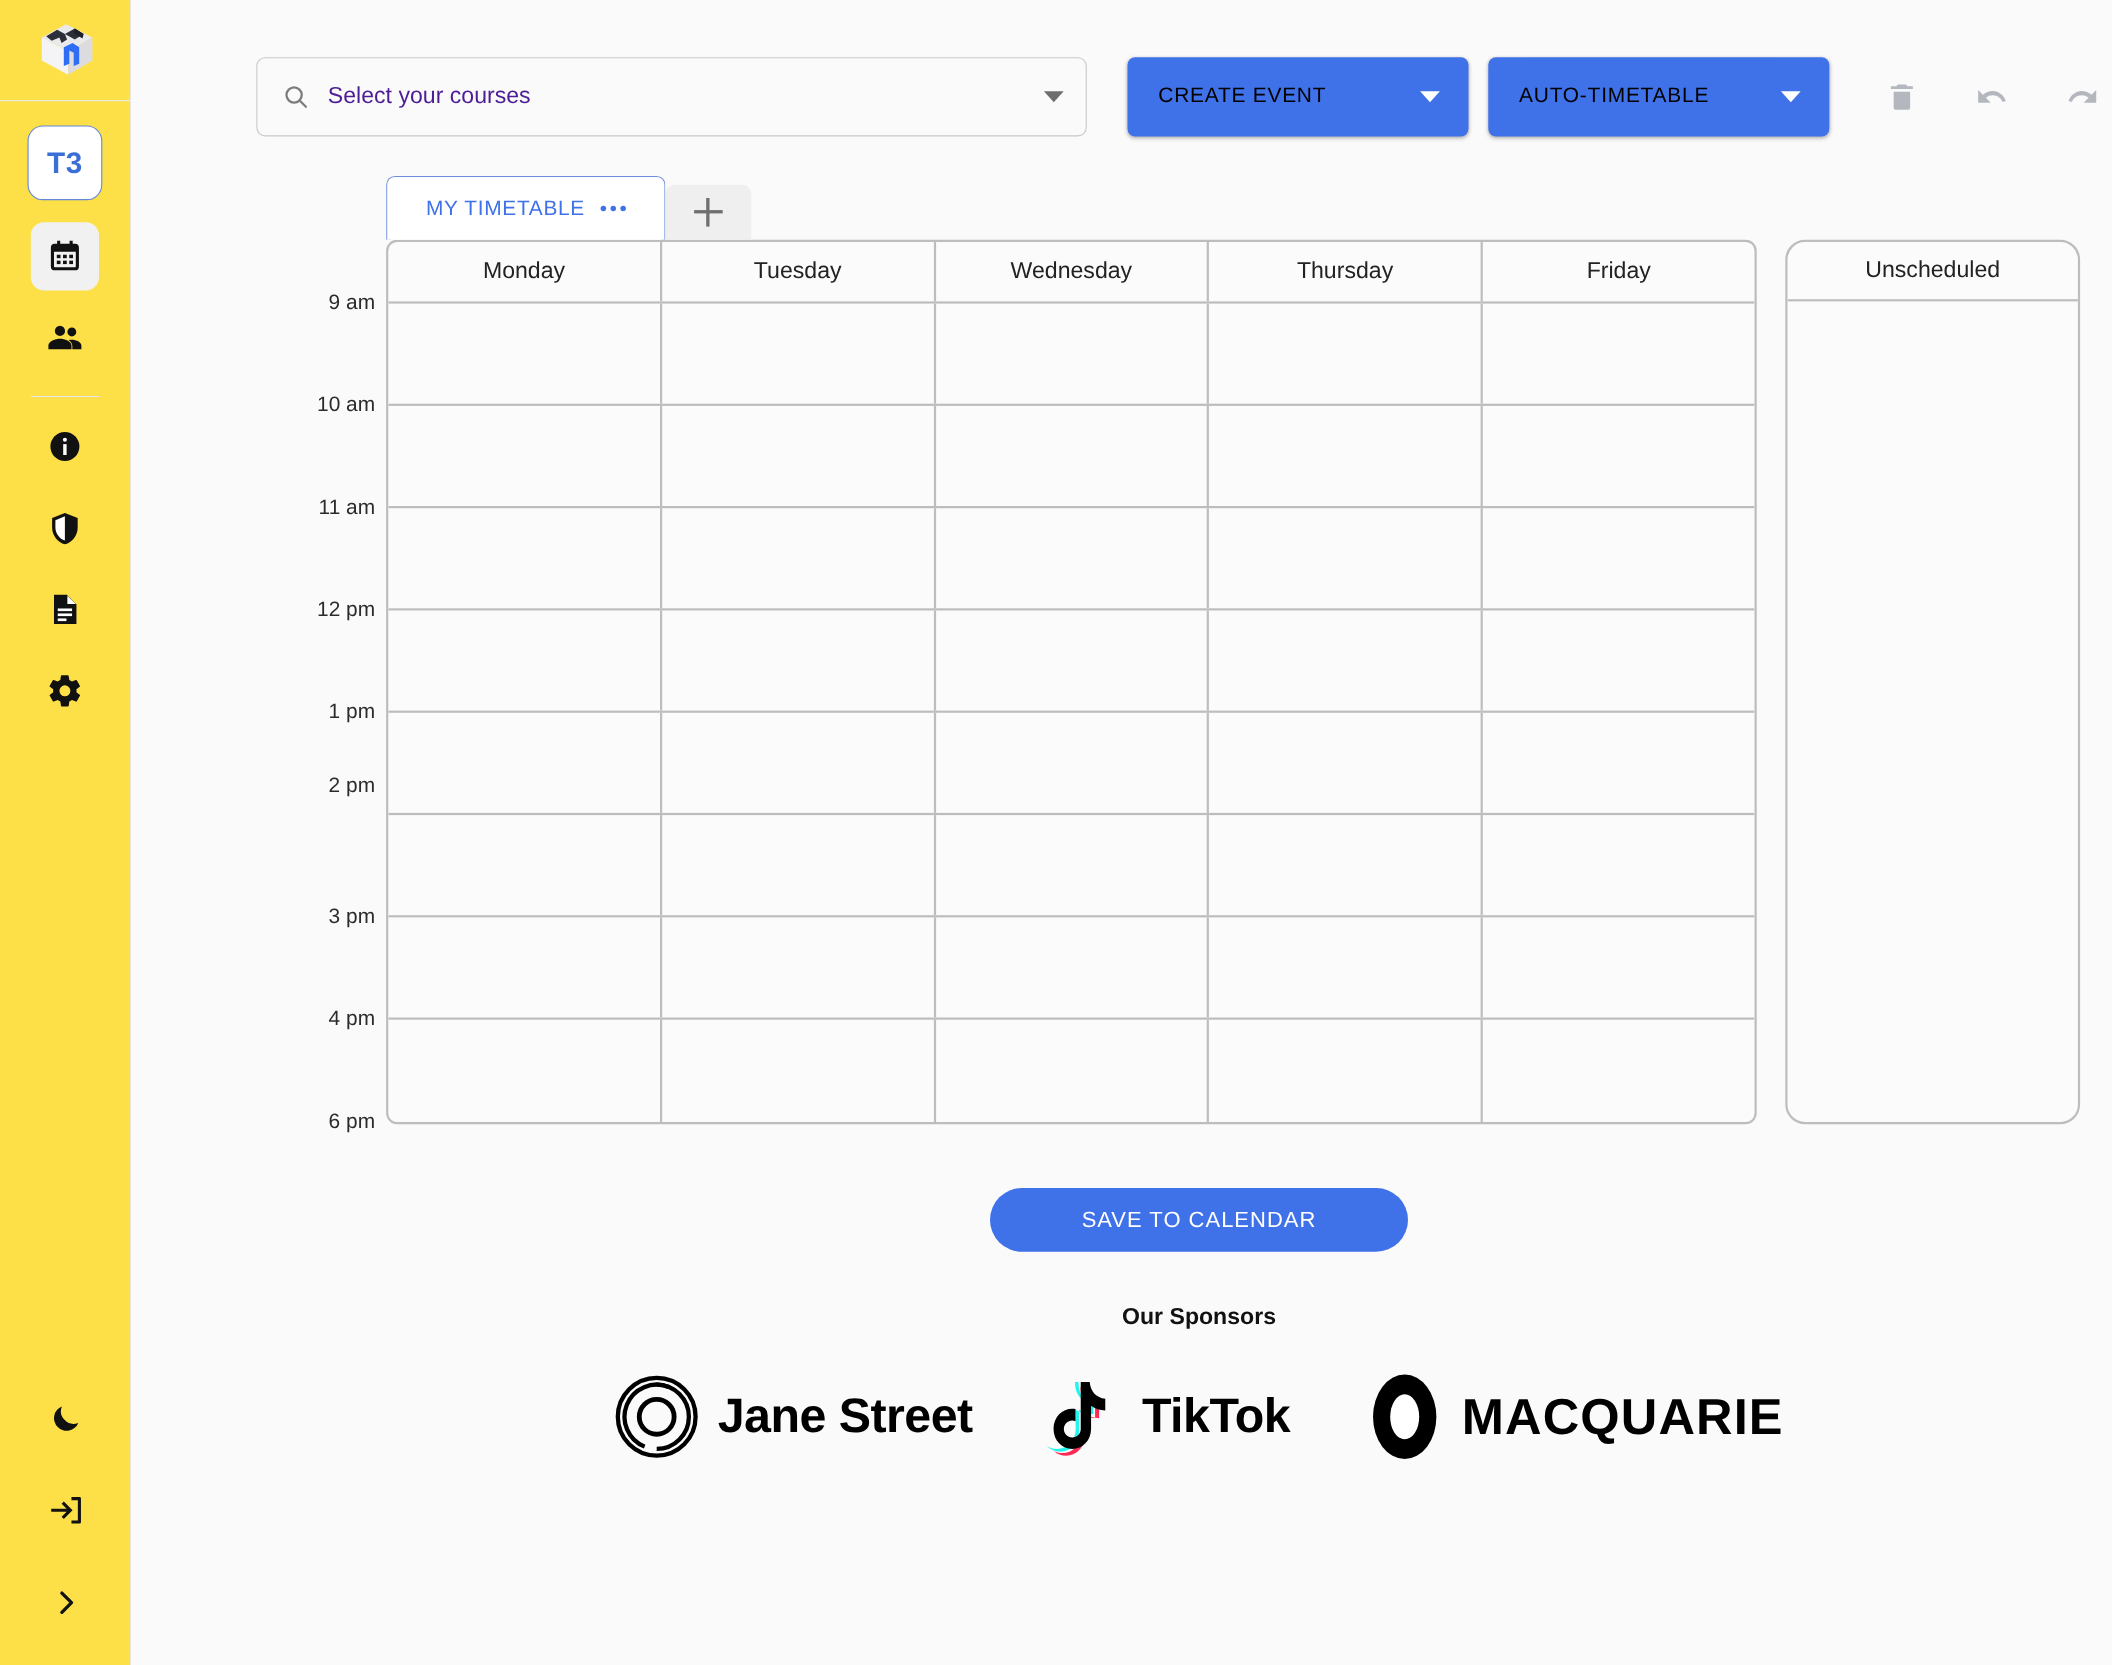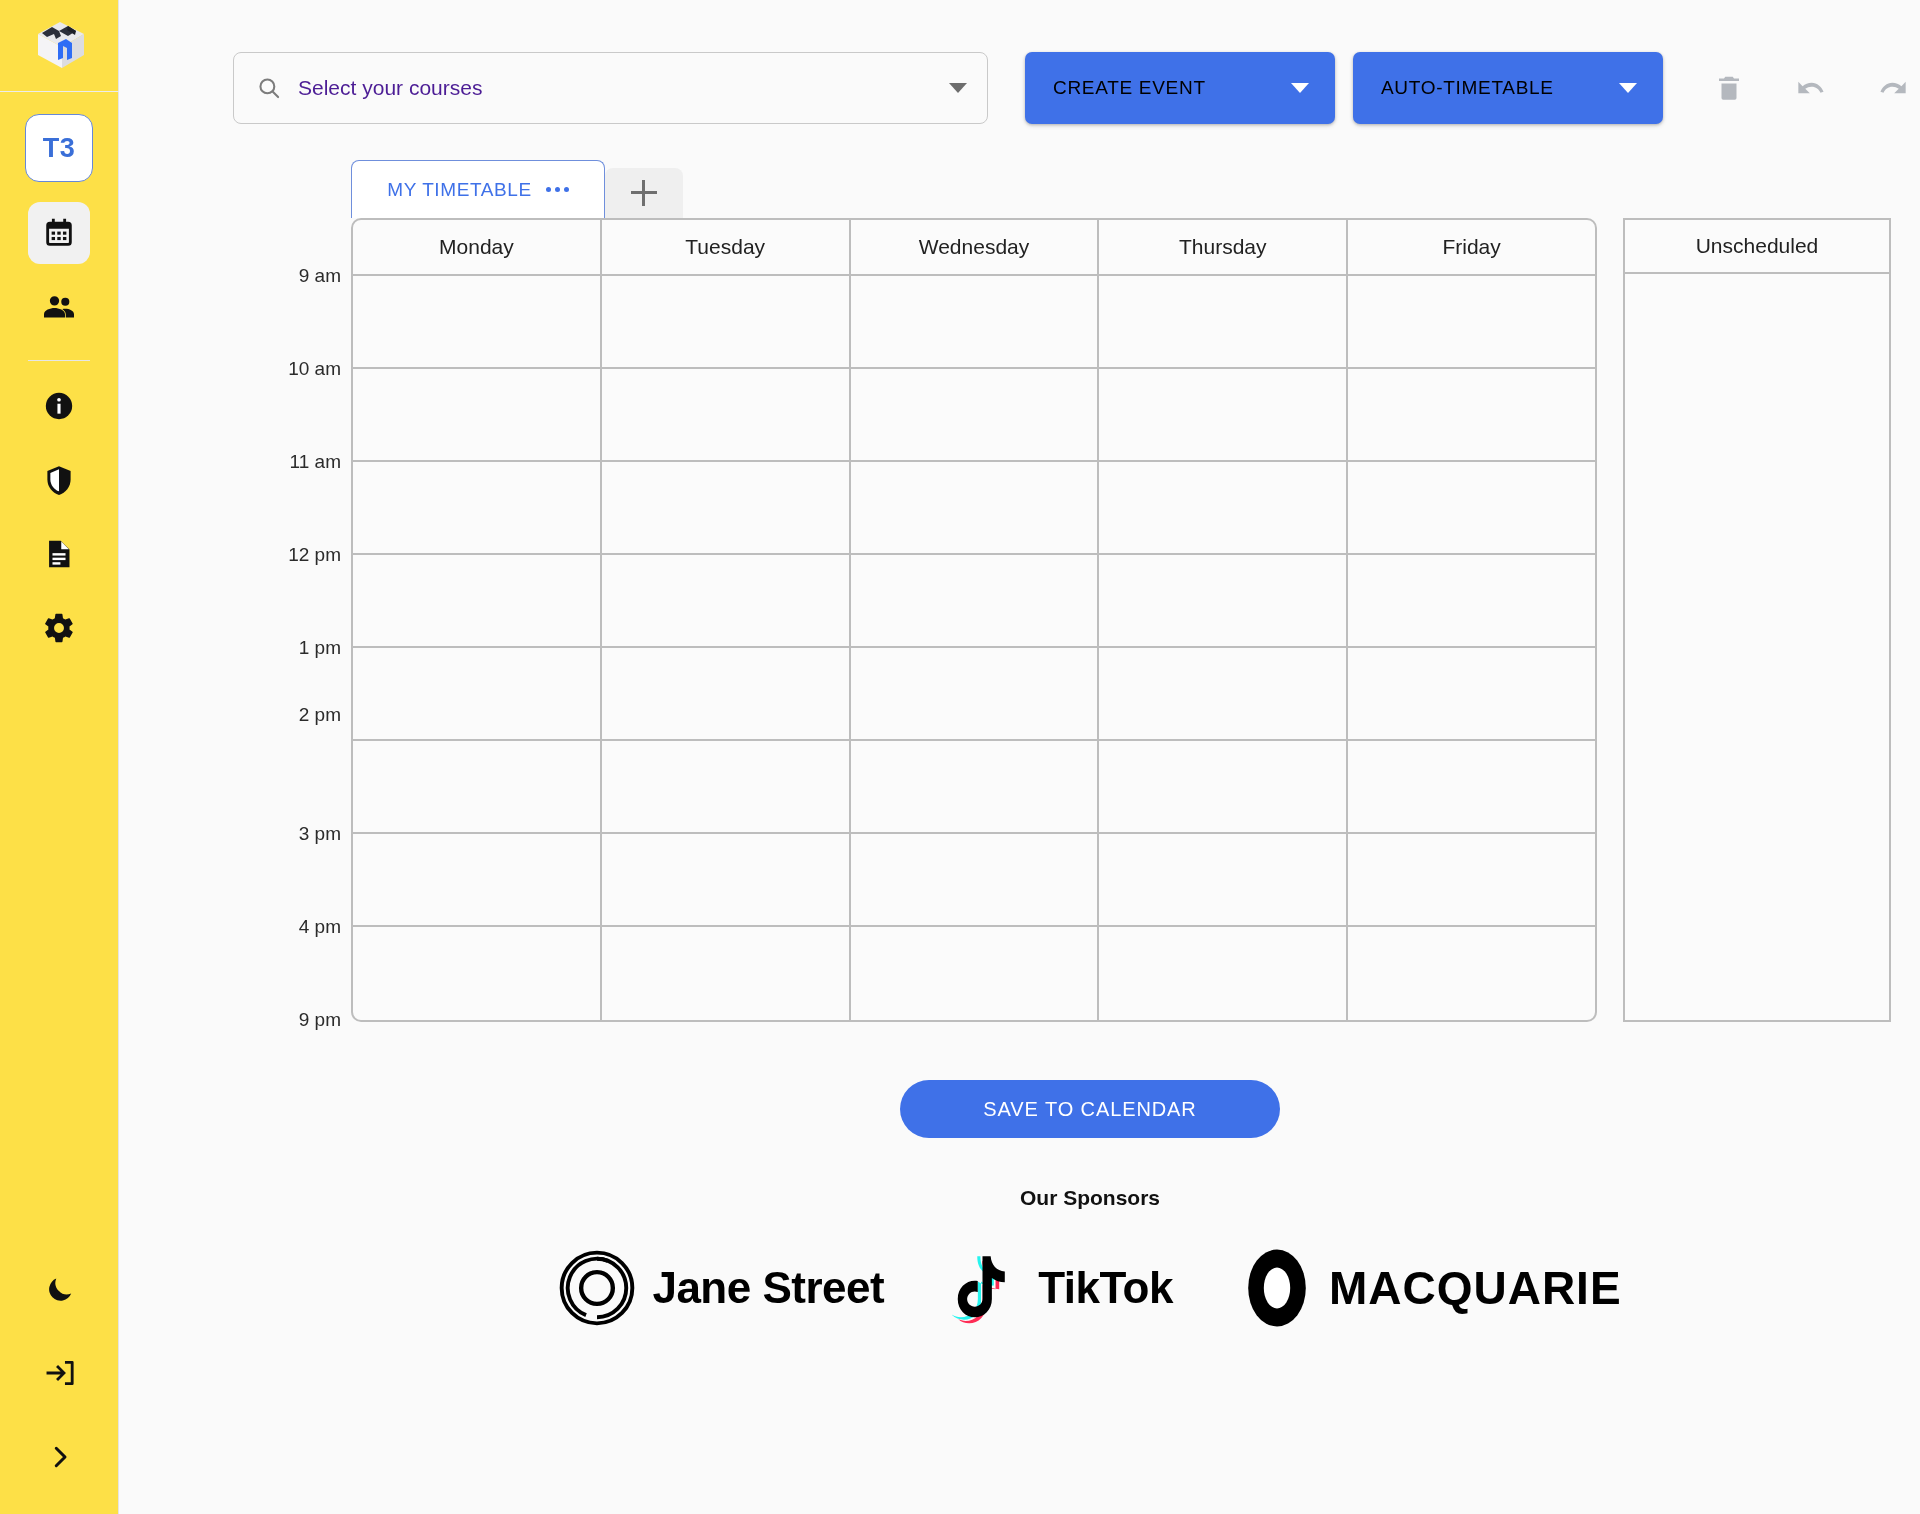--- a/index.html
+++ b/index.html
@@ -183,21 +183,21 @@
   .grid-body { border-top: 2px solid #bdbdbd; }
   .grid-row { display: flex; height: 93px; border-bottom: 2px solid #bdbdbd; }
   .grid-row:last-child { border-bottom: none; }
   .grid-row .cell { flex: 1 1 0; border-right: 2px solid #bdbdbd; }
   .grid-row .cell:last-child { border-right: none; }
 
   .unsched {
     width: 268px; flex: 0 0 268px;
     margin-left: 26px;
     border: 2px solid #bdbdbd;
-    border-radius: 0;
+    border-radius: 18px;
     background: #fbfbfb;
     overflow: hidden;
   }
   .unsched-head {
     height: 54px;
     display: flex; align-items: center; justify-content: center;
     font-size: 21px; color: #222;
     border-bottom: 2px solid #bdbdbd;
   }
   .unsched-body { height: 745px; }
@@ -390,21 +390,21 @@
 
       <div class="time-col" id="time-axis">
           <div class="time-lbl" style="top: 58px;">9 am</div>
           <div class="time-lbl" style="top: 151px;">10 am</div>
           <div class="time-lbl" style="top: 244px;">11 am</div>
           <div class="time-lbl" style="top: 337px;">12 pm</div>
           <div class="time-lbl" style="top: 430px;">1 pm</div>
           <div class="time-lbl" style="top: 497px;">2 pm</div>
           <div class="time-lbl" style="top: 616px;">3 pm</div>
           <div class="time-lbl" style="top: 709px;">4 pm</div>
-          <div class="time-lbl" style="top: 802px;">9 pm</div>
+          <div class="time-lbl" style="top: 802px;">6 pm</div>
         </div>
 
       <div class="grid-wrap">
         <div class="grid-head" id="day-head">
             <div class="cell">Monday</div>
             <div class="cell">Tuesday</div>
             <div class="cell">Wednesday</div>
             <div class="cell">Thursday</div>
             <div class="cell">Friday</div>
           </div>

